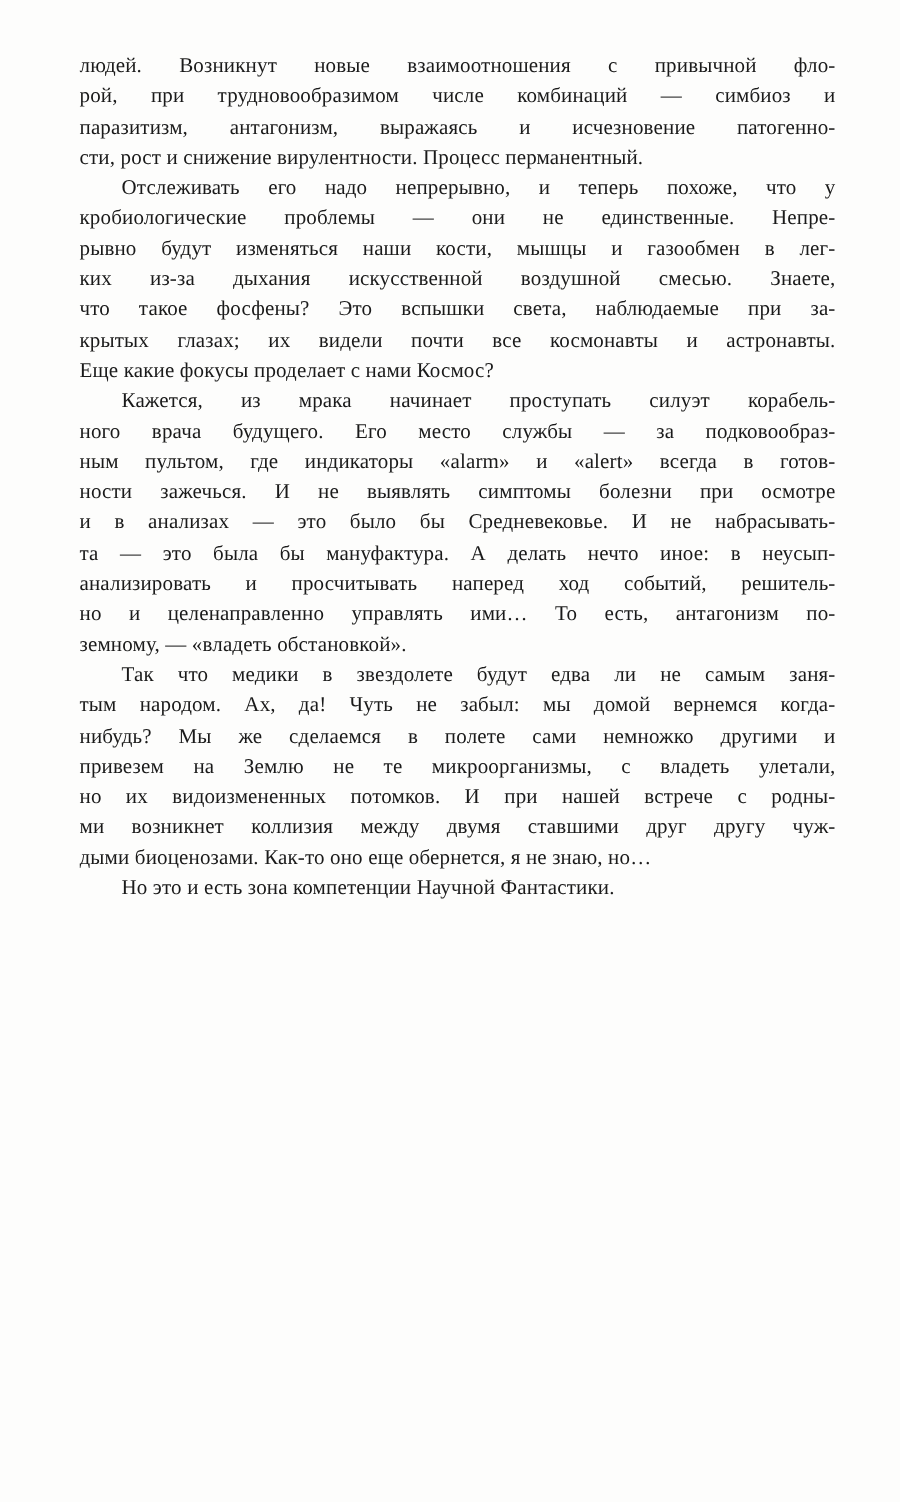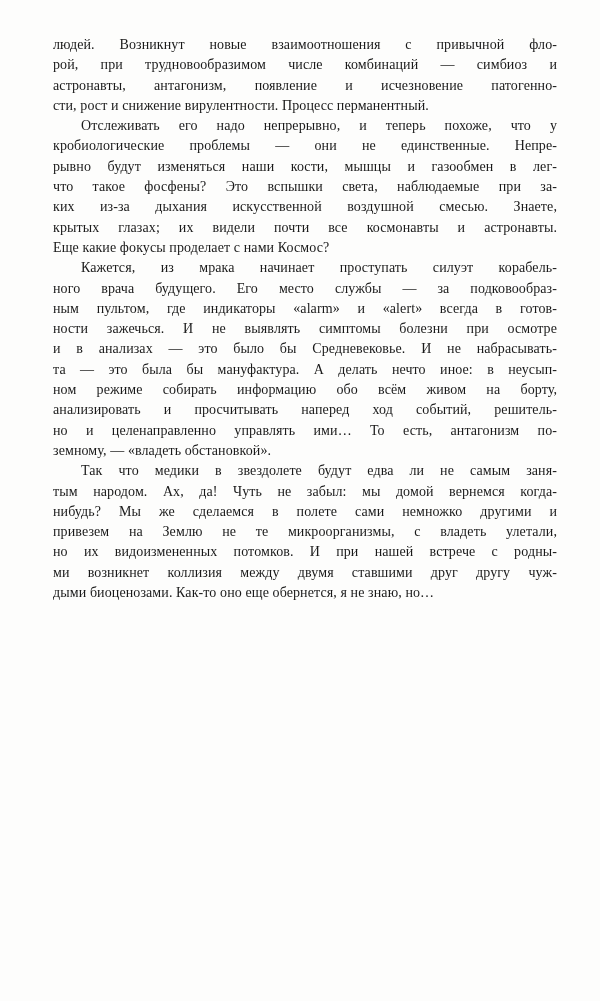--- a/index.html
+++ b/index.html
@@ -50,47 +50,49 @@
   }
 </style>
 </head>
 <body style="background: rgb(253, 253, 252);">
 
 <div class="page">
   <div class="text-block" style="color: rgb(26, 26, 26);">
       <div class="paragraph">
         <div class="line">людей. Возникнут новые взаимоотношения с привычной фло-</div>
         <div class="line">рой, при трудновообразимом числе комбинаций — симбиоз и</div>
-        <div class="line">астронавты, антагонизм, появление и исчезновение патогенно-</div>
+        <div class="line">паразитизм, антагонизм, выражаясь и исчезновение патогенно-</div>
         <div class="line last">сти, рост и снижение вирулентности. Процесс перманентный.</div>
       </div>
       <div class="paragraph">
         <div class="line indent">Отслеживать его надо непрерывно, и теперь похоже, что у</div>
         <div class="line">кробиологические проблемы — они не единственные. Непре-</div>
         <div class="line">рывно будут изменяться наши кости, мышцы и газообмен в лег-</div>
+        <div class="line">ких из-за дыхания искусственной воздушной смесью. Знаете,</div>
         <div class="line">что такое фосфены? Это вспышки света, наблюдаемые при за-</div>
-        <div class="line">ких из-за дыхания искусственной воздушной смесью. Знаете,</div>
         <div class="line">крытых глазах; их видели почти все космонавты и астронавты.</div>
         <div class="line last">Еще какие фокусы проделает с нами Космос?</div>
       </div>
       <div class="paragraph">
         <div class="line indent">Кажется, из мрака начинает проступать силуэт корабель-</div>
         <div class="line">ного врача будущего. Его место службы — за подковообраз-</div>
         <div class="line">ным пультом, где индикаторы «alarm» и «alert» всегда в готов-</div>
         <div class="line">ности зажечься. И не выявлять симптомы болезни при осмотре</div>
         <div class="line">и в анализах — это было бы Средневековье. И не набрасывать-</div>
         <div class="line">та — это была бы мануфактура. А делать нечто иное: в неусып-</div>
-        <div class="line">ном режиме собирать информацию обо всём живом на борту,</div>
         <div class="line">анализировать и просчитывать наперед ход событий, решитель-</div>
         <div class="line">но и целенаправленно управлять ими… То есть, антагонизм по-</div>
         <div class="line last">земному, — «владеть обстановкой».</div>
       </div>
       <div class="paragraph">
         <div class="line indent">Так что медики в звездолете будут едва ли не самым заня-</div>
         <div class="line">тым народом. Ах, да! Чуть не забыл: мы домой вернемся когда-</div>
         <div class="line">нибудь? Мы же сделаемся в полете сами немножко другими и</div>
         <div class="line">привезем на Землю не те микроорганизмы, с владеть улетали,</div>
         <div class="line">но их видоизмененных потомков. И при нашей встрече с родны-</div>
         <div class="line">ми возникнет коллизия между двумя ставшими друг другу чуж-</div>
         <div class="line last">дыми биоценозами. Как-то оно еще обернется, я не знаю, но…</div>
       </div>
+      <div class="paragraph">
+        <div class="line indent last">Но это и есть зона компетенции Научной Фантастики.</div>
+      </div>
     </div>
 </div>
 
 </body></html>

